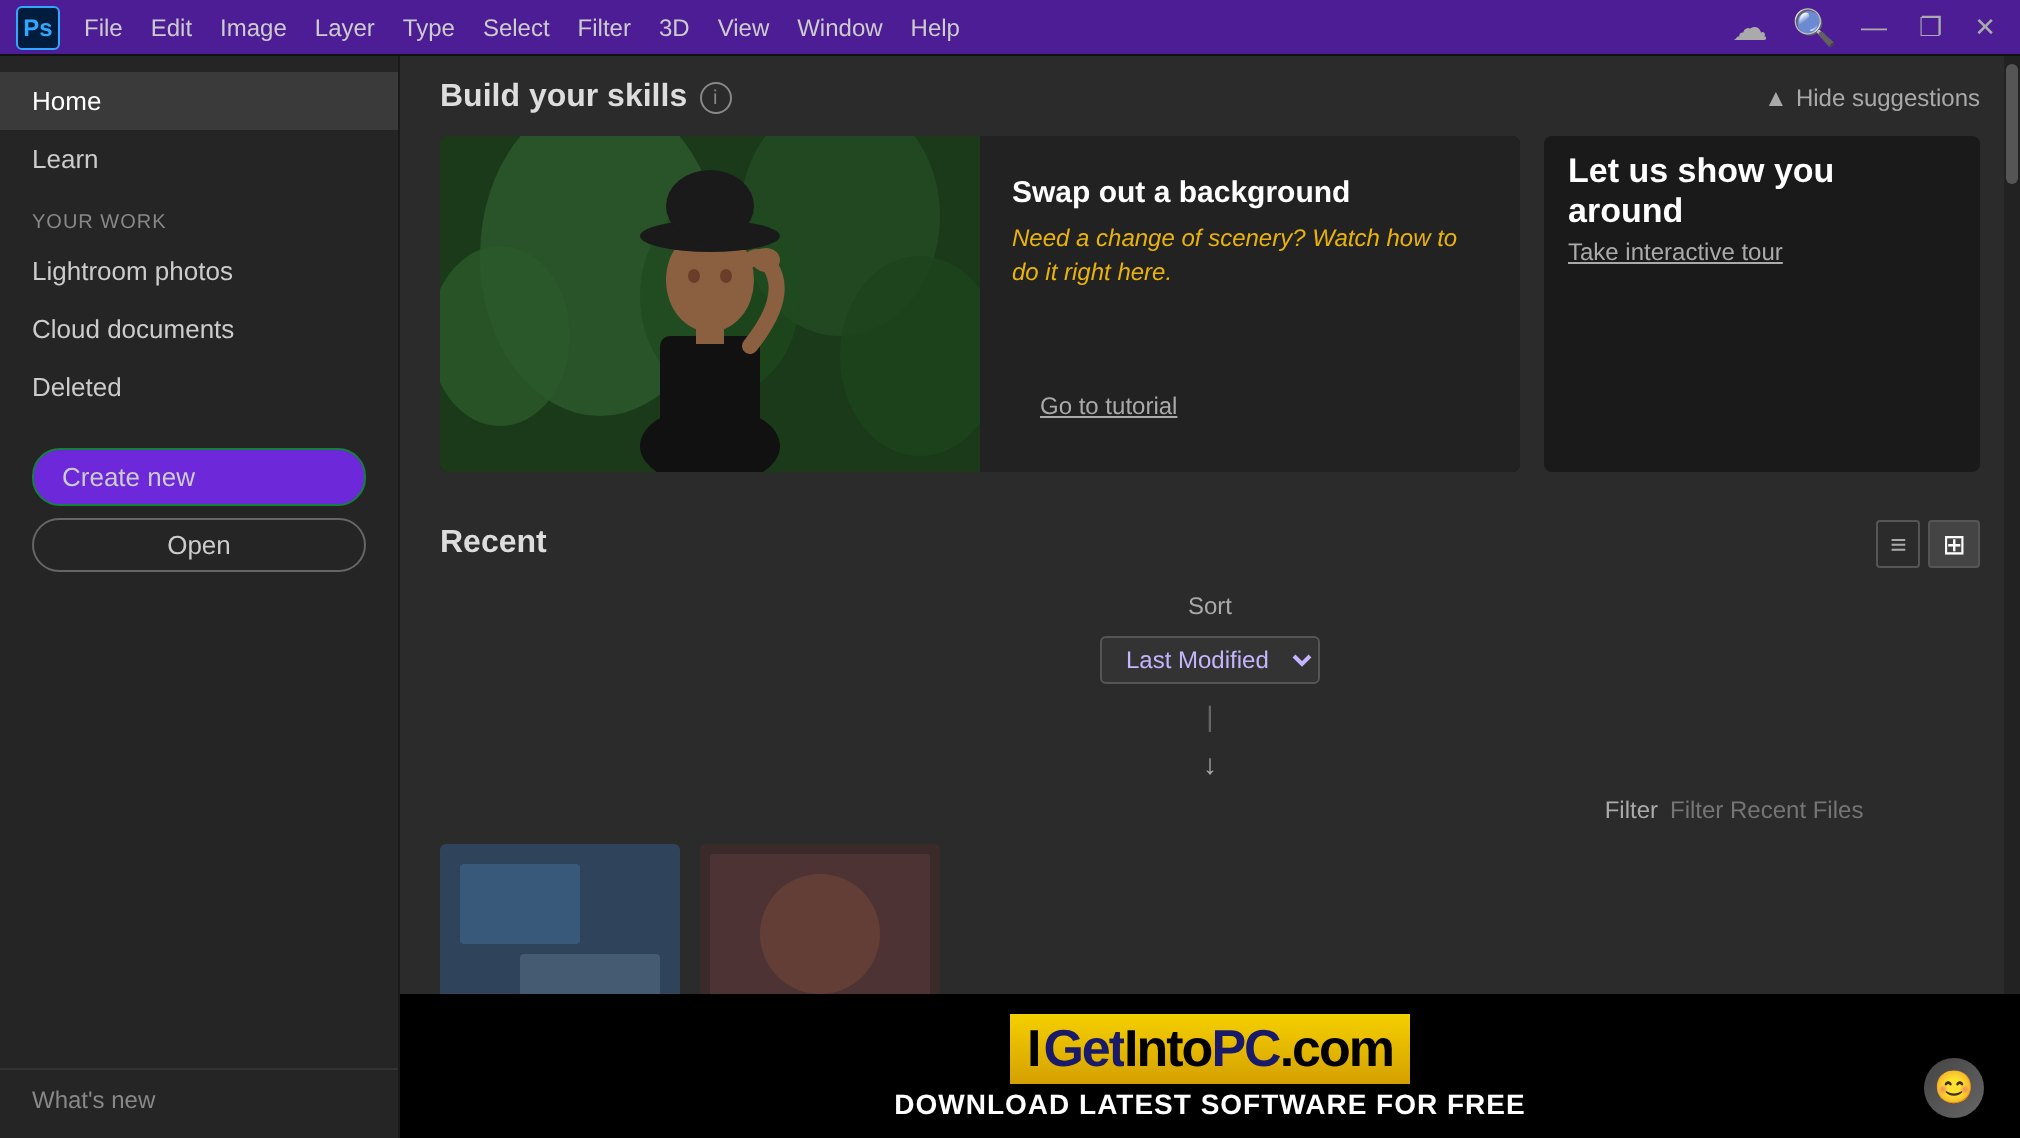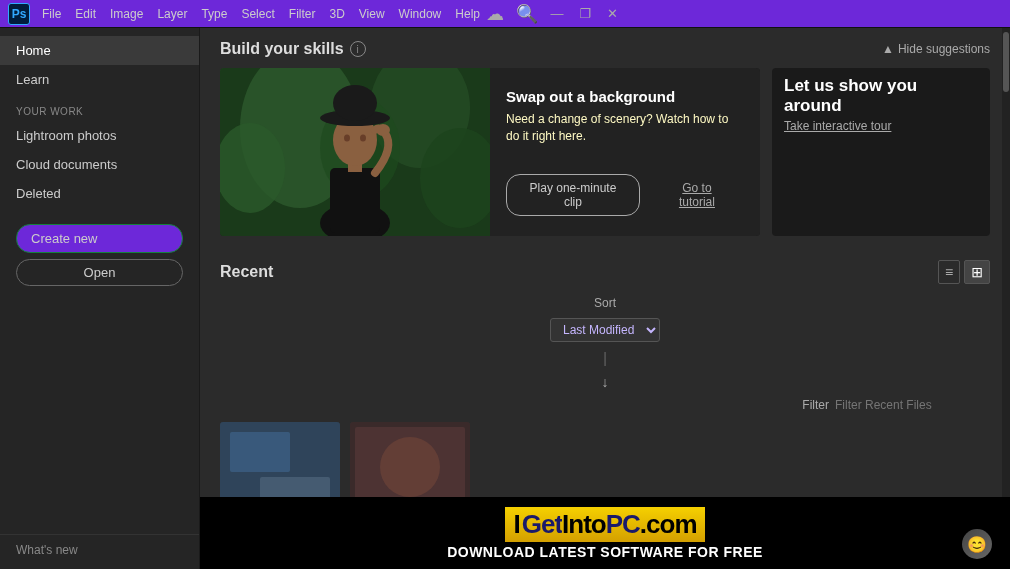--- a/index.html
+++ b/index.html
@@ -9,23 +9,24 @@
       overflow: hidden;
       font-family: 'Segoe UI', Arial, sans-serif;
       background: #1e1e1e;
       color: #ccc;
       font-size: 13px;
     }
 
     
     #title-bar {
       height: 28px;
-      background: #6d28d9;
+      background: #4c1d95;
       display: flex;
       align-items: center;
+      justify-content: space-between;
       padding: 0 8px;
       border-bottom: 1px solid #111;
     }
     #title-bar-left {
       display: flex;
       align-items: center;
       gap: 6px;
     }
     #ps-logo {
       width: 22px; height: 22px;
@@ -182,21 +183,21 @@
       flex: 1;
       display: flex;
       flex-direction: column;
       justify-content: space-between;
       background: #222;
     }
     #feature-title {
       font-size: 15px; font-weight: 700; color: #fff; margin-bottom: 6px;
     }
     #feature-desc {
-      font-size: 12px; color: #fef9c3; line-height: 1.4;
+      font-size: 12px; color: #eab308; line-height: 1.4; font-style: italic;
     }
     #feature-buttons {
       display: flex; gap: 10px; margin-top: 12px;
     }
     .feature-btn-primary {
       padding: 6px 14px;
       border: 1.5px solid #aaa;
       border-radius: 14px;
       background: transparent;
       color: #ccc;
@@ -476,21 +477,20 @@
 
             <ellipse cx="163" cy="62" rx="7" ry="6" fill="#8a6040"></ellipse>
           </svg>
         </div>
         <div id="feature-content">
           <div>
             <div id="feature-title">Swap out a background</div>
             <div id="feature-desc">Need a change of scenery? Watch how to do it right here.</div>
           </div>
           <div id="feature-buttons">
-            <button class="feature-btn-primary">Play one-minute clip</button>
             <button class="feature-btn-secondary">Go to tutorial</button>
           </div>
         </div>
       </div>
 
       <div id="tour-card">
         <div id="tour-content">
           <div id="tour-title">Let us show you around</div>
           <div id="tour-link">Take interactive tour</div>
         </div>

